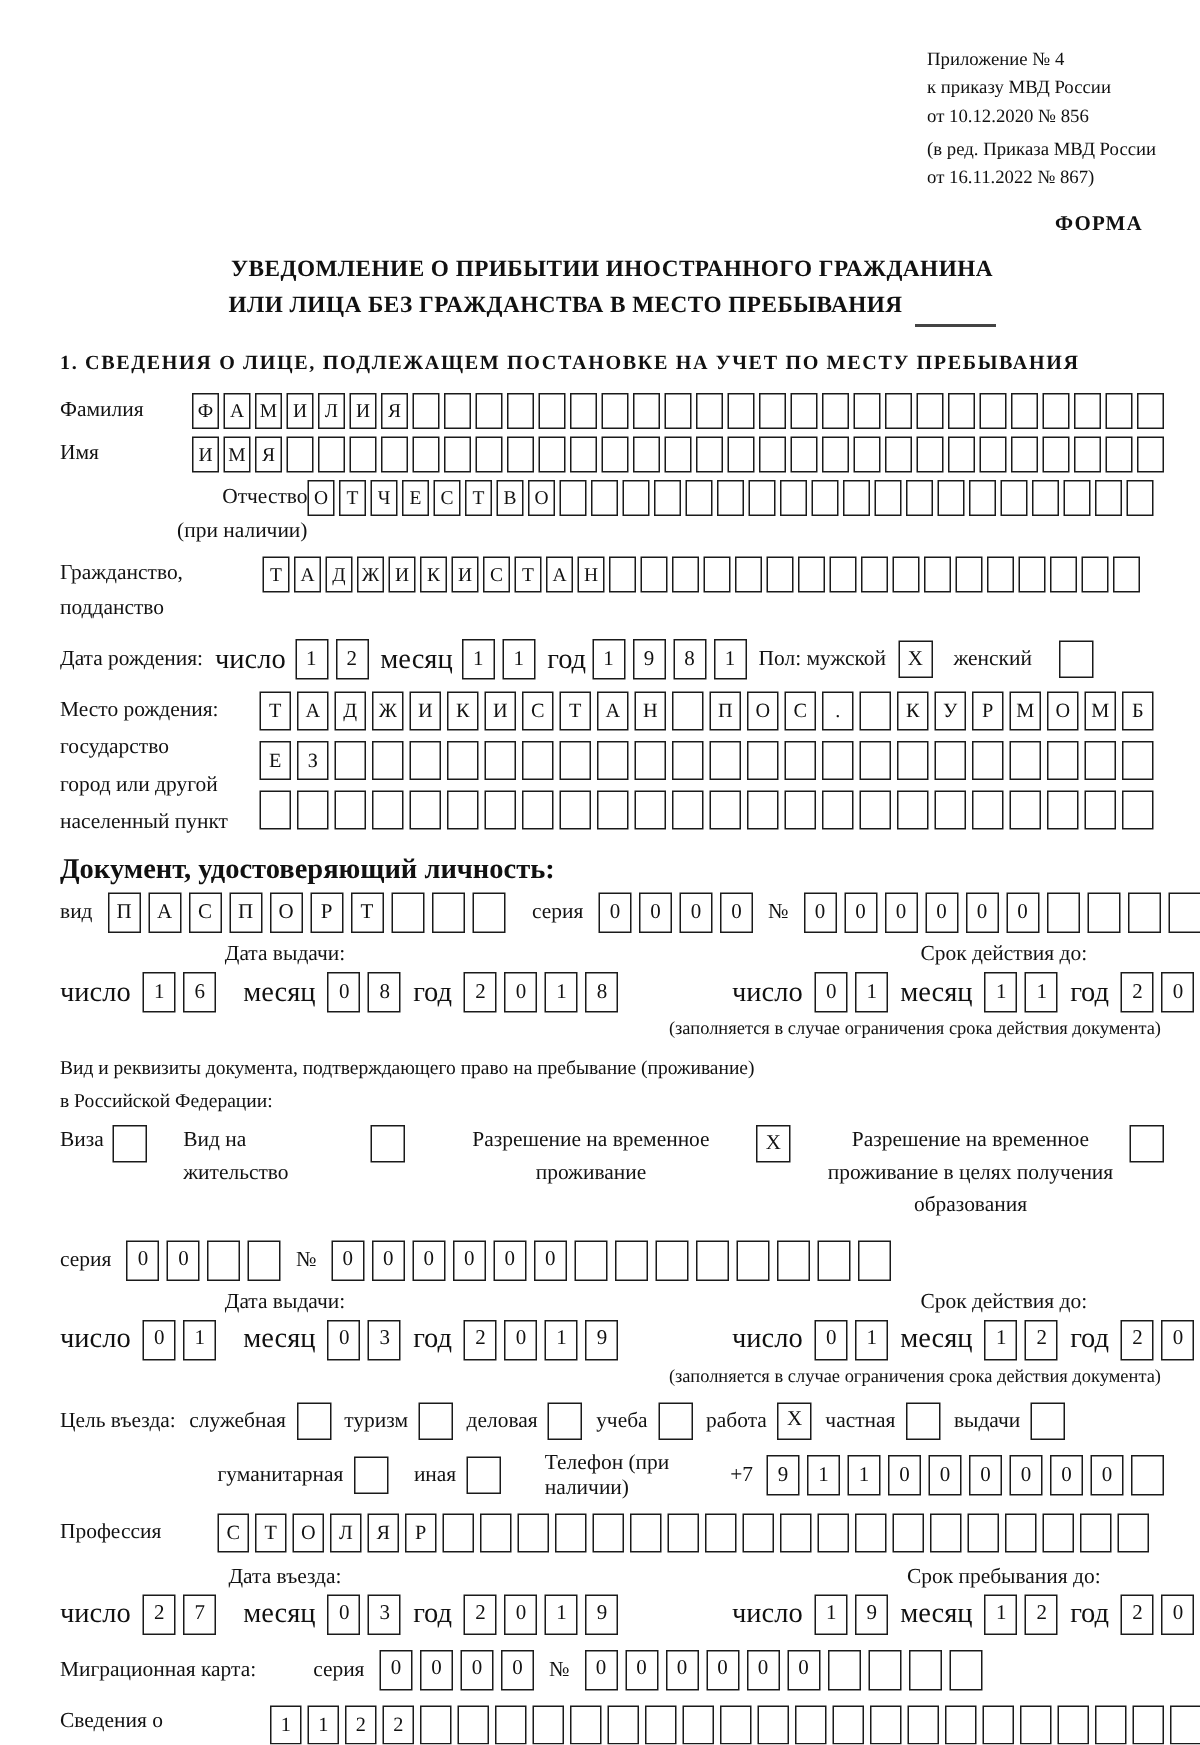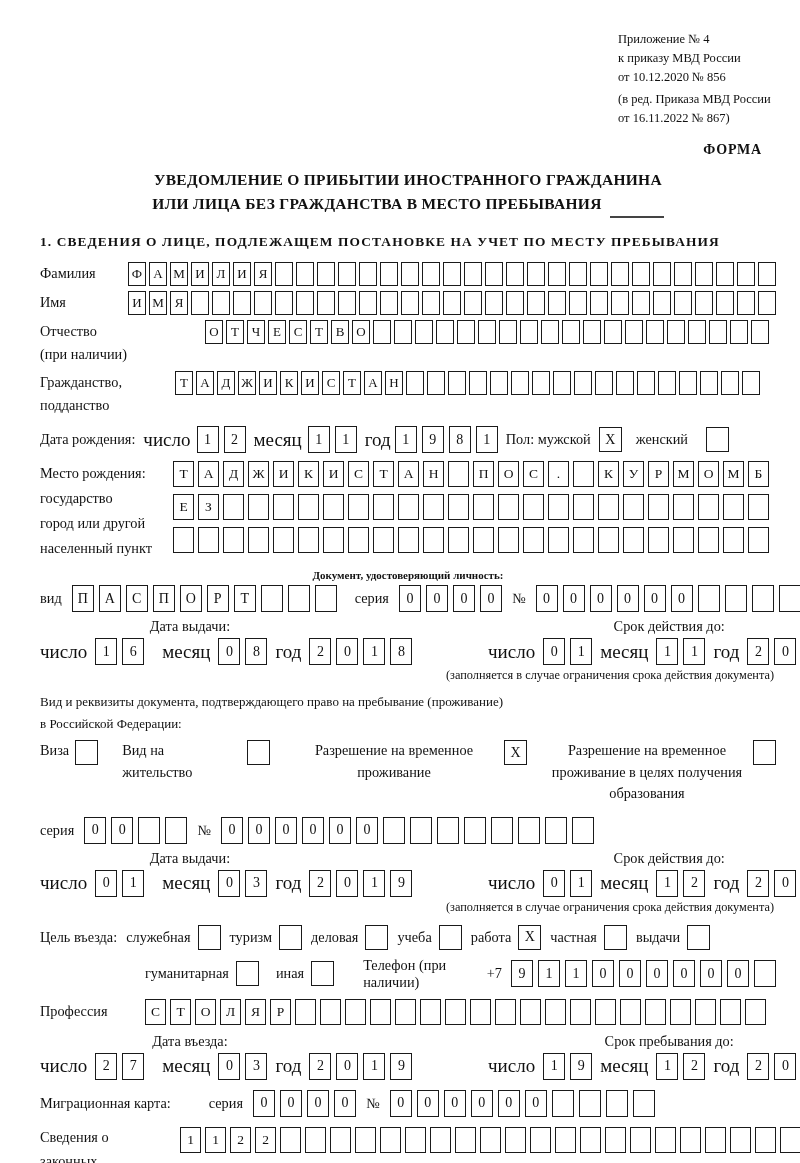--- a/index.html
+++ b/index.html
@@ -16,21 +16,21 @@
   .form-label { text-align:right; padding-right:14px; font-weight:bold; font-size:14px; letter-spacing:0.8px; margin-top:14px; }
 
   .title { text-align:center; font-weight:bold; font-size:15.5px; line-height:1.55; margin-top:10px; letter-spacing:0.3px; }
   .title-underline { display:inline-block; width:54px; border-bottom:2px solid #444; margin-left:8px; }
 
   .section-heading { font-weight:bold; font-size:13.4px; letter-spacing:1.1px; margin-top:16px; white-space:nowrap; }
 
   
   .frow { display:flex; align-items:flex-start; margin-top:5px; }
   .flabel { font-size:14.3px; line-height:1.62; flex-shrink:0; }
-  .w88  { width:88px; }  .w165 { width:165px; } .w135 { width:135px; }
+  .w88  { width:88px; }  .w165 { width:165px;text-align:right; } .w135 { width:135px; }
   .w133 { width:133px; } .w105 { width:105px; } .w75 { width:75px; }
 
   .cells { display:flex; gap:3px; flex-wrap:nowrap; }
   .cell {
     width:18px; height:24px; border:1.5px solid #1a1a1a; box-sizing:border-box;
     display:flex; align-items:center; justify-content:center;
     font-size:13px; flex-shrink:0; background:#fff;
   }
   .cells.wide { gap:4px; } .cells.wide .cell { width:21px; height:26px; font-size:13.5px; }
   .cells.big  { gap:5px; } .cells.big  .cell { width:22px; height:27px; font-size:14px; }
@@ -39,21 +39,21 @@
   .cb {
     width:23px; height:25px; border:1.7px solid #1a1a1a; box-sizing:border-box;
     display:inline-flex; align-items:center; justify-content:center;
     font-size:14px; flex-shrink:0; background:#fff;
   }
 
   .inline { display:flex; align-items:center; font-size:14.3px;text-align:center; }
   .dg { display:inline-flex; align-items:center; gap:6px; }
   .dlab { font-size:19px; }
 
-  .doc-heading { text-align:center; font-weight:bold; font-size:11px; margin-top:8px; }
+  .doc-heading { font-weight:bold; font-size:19px; margin-top:8px; }
 
   .dates-row { display:flex; margin-top:6px; }
   .dates-left { width:420px; flex-shrink:0; }
   .dates-right { flex:1; padding-left:28px; box-sizing:border-box; }
   .dates-heading { font-size:14.3px; text-align:center; margin-bottom:3px; }
   .dates-left .dates-heading { margin-right:120px; }
   .note { font-size:12.3px; text-align:right; margin-top:3px; padding-right:2px; }
 
   .intro { font-size:13px; margin-top:8px; line-height:1.65; }
 

